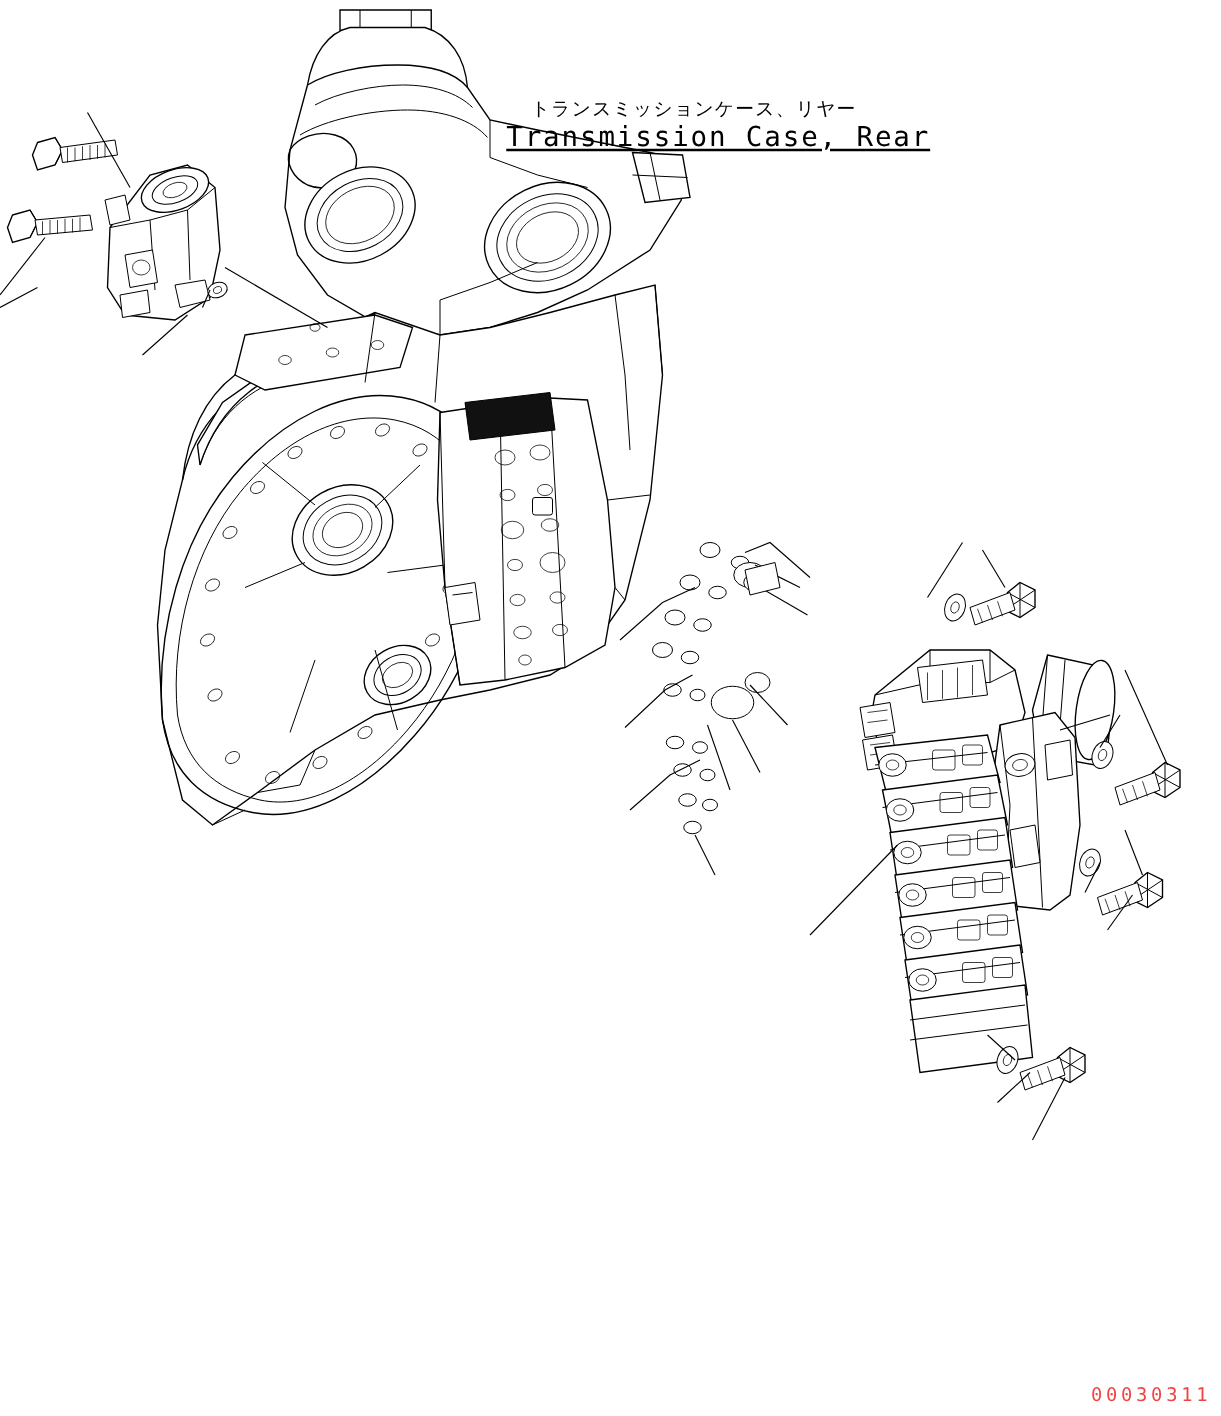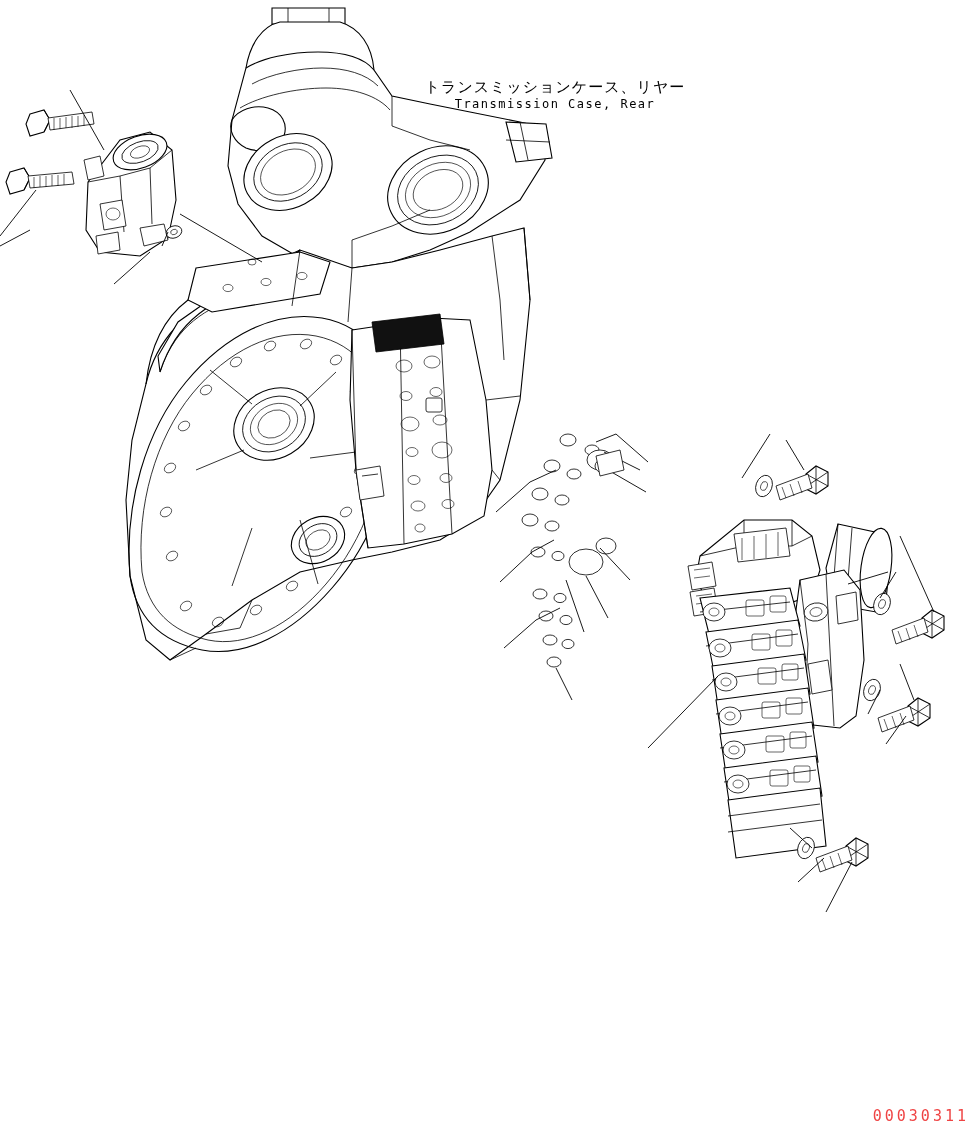--- a/index.html
+++ b/index.html
@@ -36,24 +36,25 @@
     user-select: none;
     margin-top: 28px;
   }
   .title-jp {
     font-size: 15px;
     letter-spacing: 1px;
     white-space: nowrap;
     font-family: "DejaVu Sans", sans-serif;
   }
   .title-en {
-    font-size: 12px;
+    font-size: 22px;
     letter-spacing: 1.5px;
     white-space: nowrap;
     font-family: "DejaVu Sans Mono", monospace;
+    text-decoration: underline;
   }
   .drawing-number {
     position: absolute;
     right: 8px;
     bottom: 8px;
     font-size: 15px;
     letter-spacing: 3px;
     font-family: "DejaVu Sans Mono", monospace;
     color: #ef4444;
     user-select: none;

